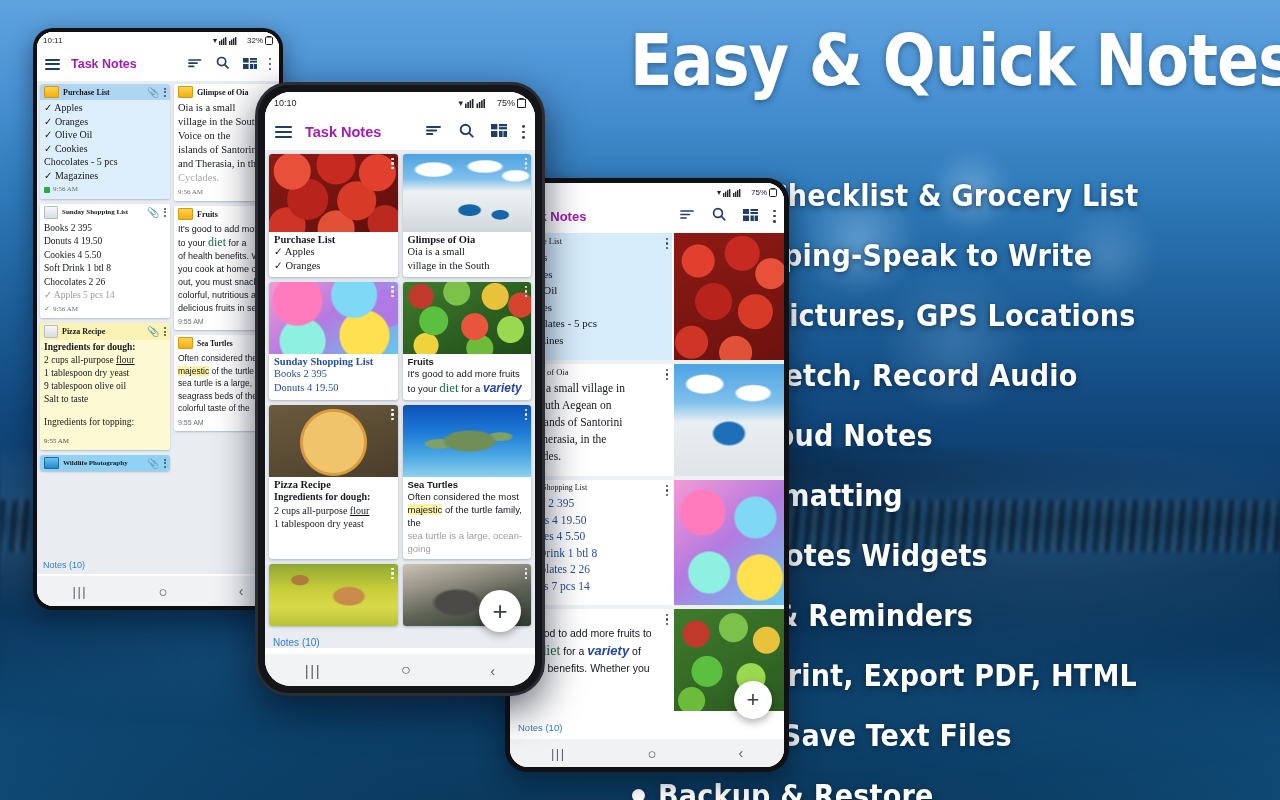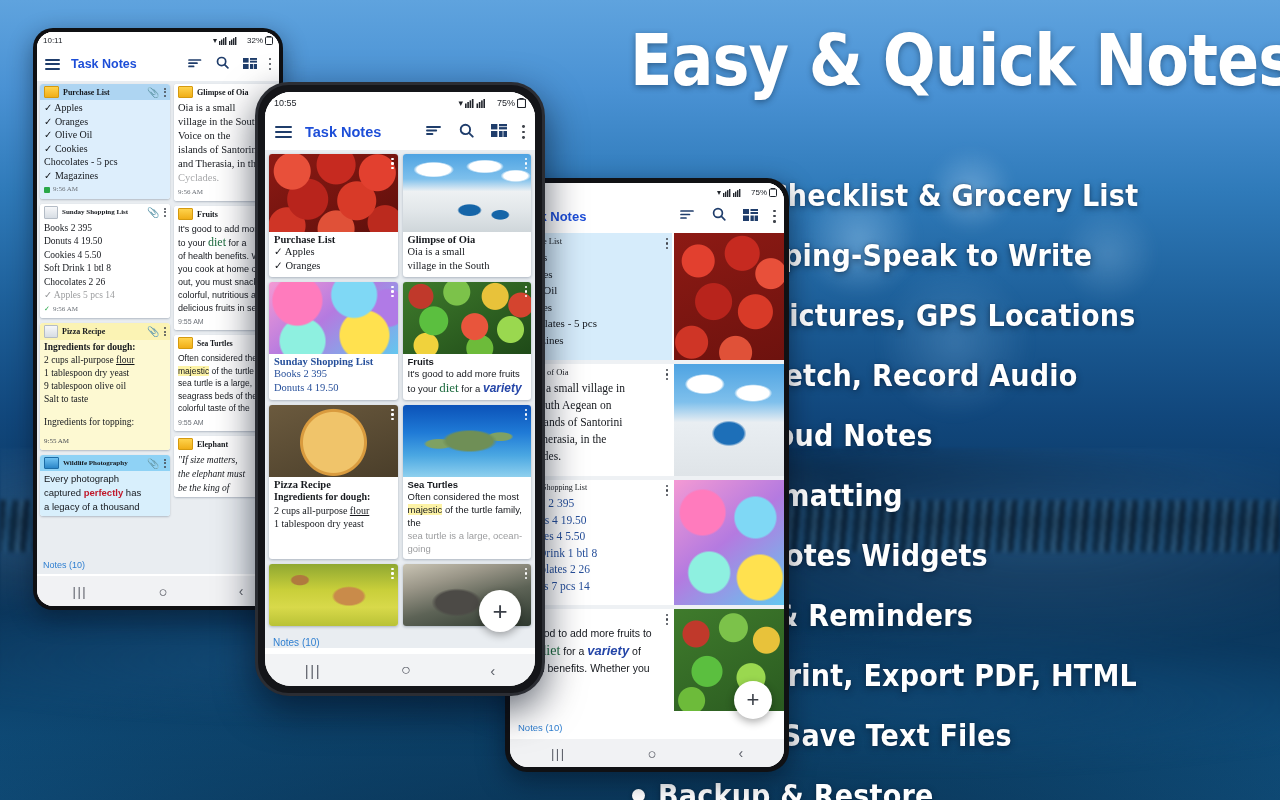--- a/index.html
+++ b/index.html
@@ -56,21 +56,21 @@
     text-shadow:0 2px 6px rgba(4,24,46,.55), 0 0 2px rgba(4,24,46,.4);
   }
 
   
   .phone{position:absolute;background:#fff;overflow:hidden;}
   .statusbar{display:flex;align-items:center;justify-content:space-between;
     background:#fff;color:#20242b;}
   .sb-time{font-weight:500;}
   .sb-right{display:flex;align-items:center;gap:2px;}
   .appbar{display:flex;align-items:center;background:#fff;}
-  .appbar .title{color:#1d4ed8;font-weight:bold;}
+  .appbar .title{color:#a21caf;font-weight:bold;}
   .ico{display:inline-block;position:relative;}
   .burger i{display:block;background:#1f3d6b;border-radius:1px;}
   .dots3{display:flex;flex-direction:column;justify-content:space-between;align-items:center;}
   .dots3 i{display:block;border-radius:50%;background:#41454d;}
   .fab{position:absolute;border-radius:50%;background:#fff;
     box-shadow:0 3px 9px rgba(0,0,0,.33);display:flex;align-items:center;justify-content:center;
     color:#3a3f47;}
   .navbar{position:absolute;left:0;right:0;bottom:0;background:#f1f2f4;
     display:flex;align-items:center;justify-content:space-around;color:#5d6069;}
   .noteslbl{position:absolute;color:#2f7fd0;}
@@ -506,25 +506,20 @@
             <div class="hd" style="background:#8fd2f5;">
               <span class="nicon pic" style="width:13px;height:10px;"></span>
               <span class="nm" style="font-size:7px;font-weight:bold;">Wildlife Photography</span>
               <span class="clip" style="font-size:10px;">📎</span>
               <span class="dots3" style="height:9px;">
                 <i style="width:2px;height:2px;"></i>
                   <i style="width:2px;height:2px;"></i>
                   <i style="width:2px;height:2px;"></i>
               </span>
             </div>
-            <div class="bd" style="background:#d8effc;padding:1px 4px 2px;font-size:9.5px;line-height:14px;font-family:'Liberation Sans',sans-serif;">
-              <div>Every photograph</div>
-              <div>captured <span class="red">perfectly</span> has</div>
-              <div>a legacy of a thousand</div>
-            </div>
           </div>
         </div>
 
         <div style="position:absolute;left:137px;top:3px;width:128px;">
 
           <div class="lcard" style="margin-bottom:5px;">
             <div class="hd" style="background:#fff;">
               <span class="nicon" style="width:13px;height:10px;"></span>
               <span class="nm" style="font-size:8px;font-weight:bold;">Glimpse of Oia</span>
             </div>
@@ -570,31 +565,20 @@
               <div><span class="hl">majestic</span> of the turtle family,</div>
               <div>sea turtle is a large,</div>
               <div>seagrass beds of the</div>
               <div>colorful taste of the</div>
               <div class="ts" style="font-size:7px;padding:2px 0;">
                 <span>9:55 AM</span>
               </div>
             </div>
           </div>
 
-          <div class="lcard">
-            <div class="hd" style="background:#fff;">
-              <span class="nicon" style="width:13px;height:10px;"></span>
-              <span class="nm" style="font-size:8px;font-weight:bold;">Elephant</span>
-            </div>
-            <div class="bd" style="background:#fff;padding:1px 4px 2px;font-size:9.5px;line-height:14px;font-style:italic;">
-              <div>"If size matters,</div>
-              <div>the elephant must</div>
-              <div>be the king of</div>
-            </div>
-          </div>
         </div>
       </div>
 
       <div class="noteslbl" style="left:6px;bottom:36px;font-size:9px;">Notes (10)</div>
 
       <div class="navbar" style="height:30px;">
         <span style="font-size:13px;letter-spacing:1.5px;">|||</span>
         <span style="font-size:15px;">○</span>
         <span style="font-size:14px;">‹</span>
       </div>
@@ -607,21 +591,21 @@
     <div class="phone" style="position:absolute;left:7px;top:7px;width:270px;height:594px;border-radius:26px;">
 
       <div style="position:absolute;left:0;top:0;width:270px;height:22px;background:#fff;"></div>
       <div style="position:absolute;left:78px;top:0;width:114px;height:20px;background:#141519;border-radius:0 0 14px 14px;"></div>
       <div style="position:absolute;left:89px;top:4px;width:12px;height:12px;border-radius:50%;background:#26282e;"></div>
       <div style="position:absolute;left:108px;top:7px;width:26px;height:6px;border-radius:3px;background:#2e3036;"></div>
       <div style="position:absolute;left:142px;top:5px;width:10px;height:10px;border-radius:50%;background:#1a4a4a;
                   box-shadow:inset 0 0 3px #3ba7a0;"></div>
 
       <div class="statusbar" style="position:absolute;left:0;top:0;width:270px;height:22px;padding:0 9px;box-sizing:border-box;font-size:9px;">
-        <span class="sb-time">10:55</span>
+        <span class="sb-time">10:10</span>
         <span class="sb-right">
           <span style="font-size:9px;">▾</span>
           <svg width="30" height="10" viewBox="0 0 30 10">
             <g fill="#20242b">
               <rect x="0" y="5.5" width="1.6" height="4.5"></rect>
                 <rect x="2.3" y="4" width="1.6" height="6"></rect>
               <rect x="4.6" y="2.4" width="1.6" height="7.6"></rect>
                 <rect x="6.9" y="1" width="1.6" height="9"></rect>
               <rect x="11.5" y="5.5" width="1.6" height="4.5"></rect>
                 <rect x="13.8" y="4" width="1.6" height="6"></rect>

